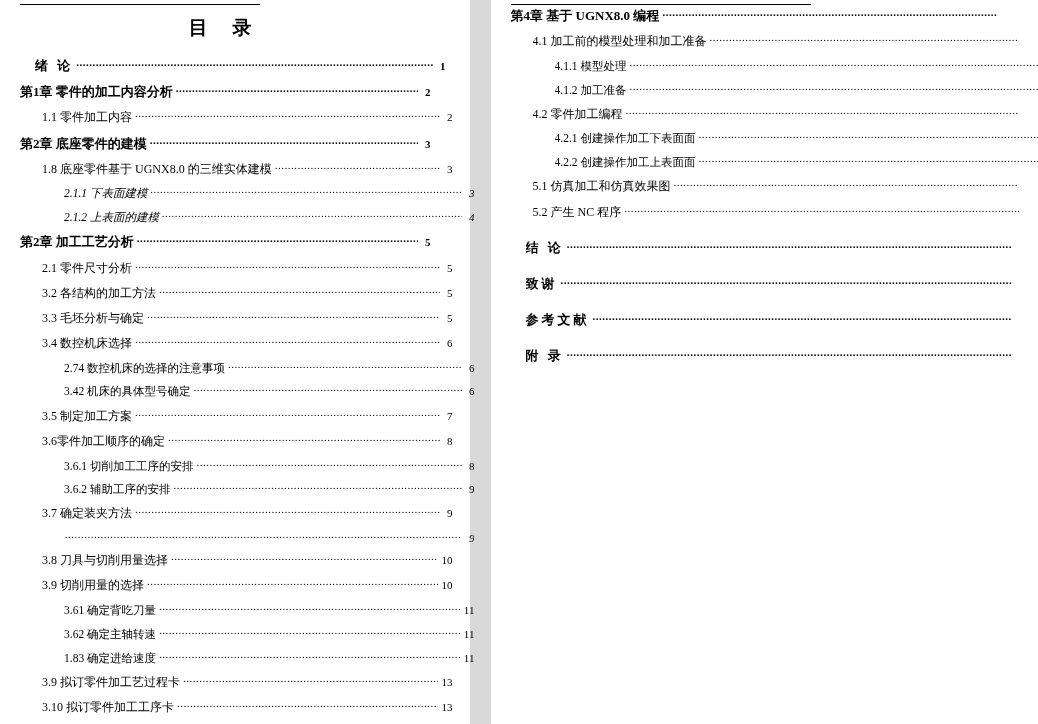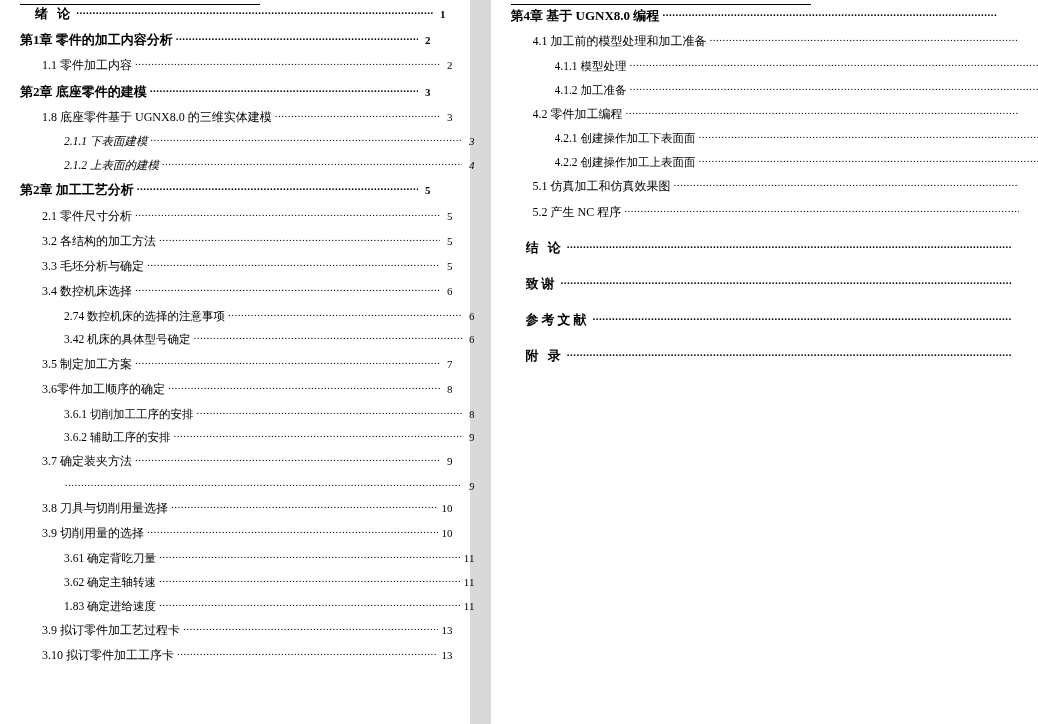--- a/index.html
+++ b/index.html
@@ -135,20 +135,21 @@
   .right-block { margin-top: 2px; }
   .spacer-lg { height: 10px; }
 </style>
 </head>
 <body>
 
 <div class="page">
 
   <div class="col col-left">
     <div class="top-rule left-rule"></div>
+    <div class="toc-title">目  录</div>
     <div id="left-entries">
         <div class="entry lvl0">
           <span class="label">绪 论</span>
           <span class="leader"></span>
           <span class="pageno">1</span>
         </div>
         <div class="entry lvl1">
           <span class="label">第1章 零件的加工内容分析</span>
           <span class="leader"></span>
           <span class="pageno">2</span>

